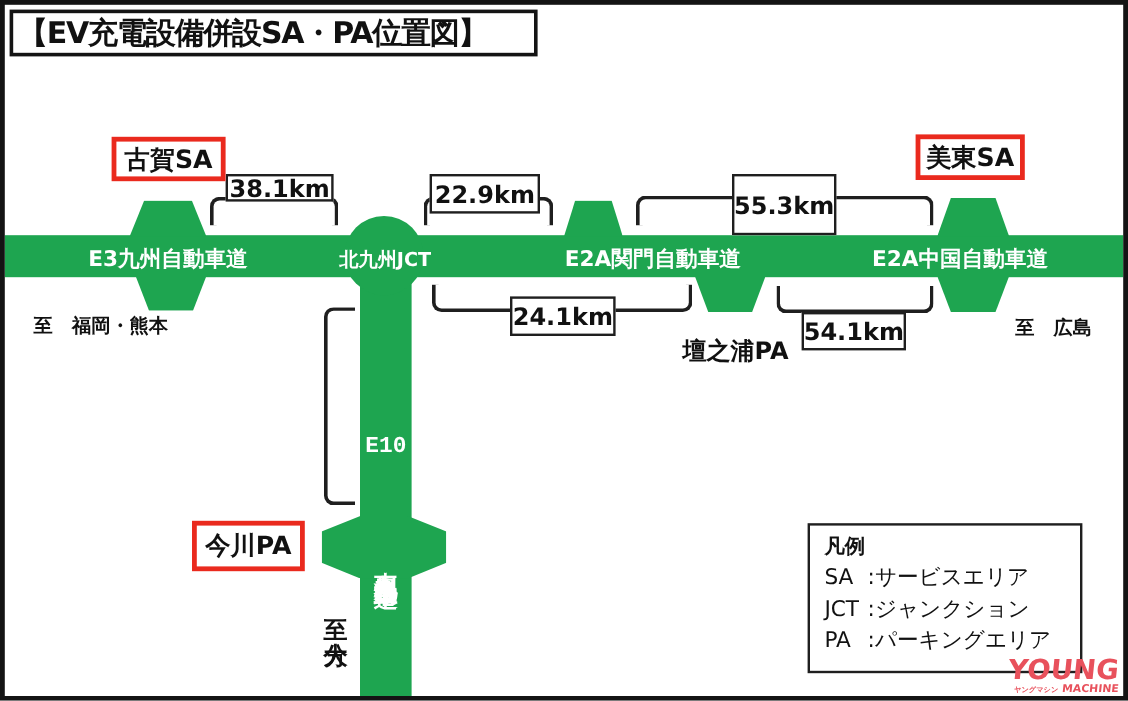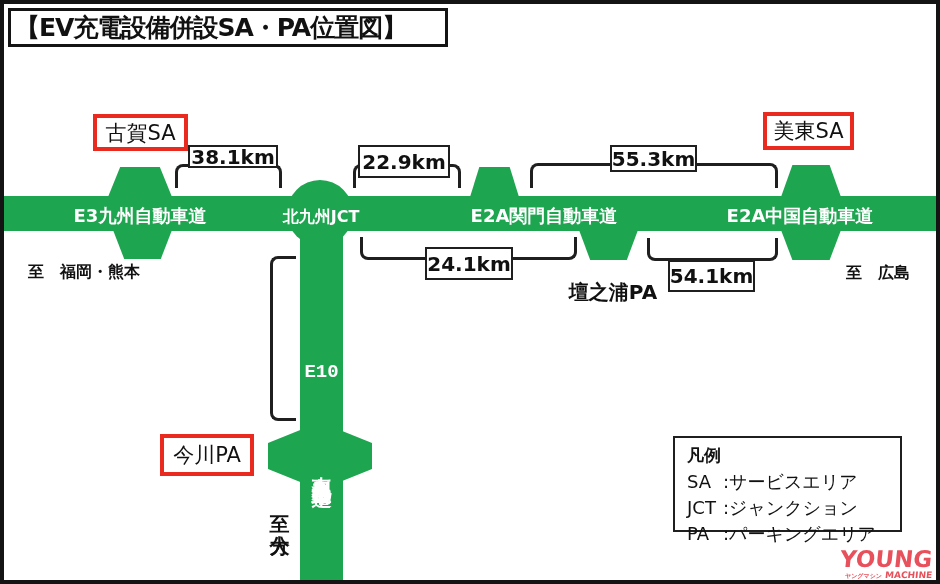--- a/index.html
+++ b/index.html
@@ -66,49 +66,49 @@
   .brk-541{left:647px;top:238px;width:131px;height:23px;}
   .brk-191{left:270px;top:256px;width:26px;height:165px;}
   
   .dist-box{
     background:#fff;border:2.5px solid var(--line-black);z-index:3;
     display:flex;align-items:center;justify-content:center;
     font-size:20px;font-weight:bold;color:#111;white-space:nowrap;
   }
   .d-381{left:188px;top:145px;width:90px;height:23px;}
   .d-229{left:358px;top:145px;width:92px;height:33px;}
-  .d-553{left:610px;top:145px;width:87px;height:27px;}
+  .d-553{left:610px;top:145px;width:87px;height:51px;}
   .d-241{left:425px;top:247px;width:88px;height:33px;}
   .d-541{left:668px;top:260px;width:87px;height:32px;}
   .d-191{left:203px;top:328px;width:90px;height:34px;}
   
   .red-box{
     background:#fff;border:4px solid var(--box-red);z-index:4;
     display:flex;align-items:center;justify-content:center;
-    font-size:21px;font-weight:normal;color:#111;white-space:nowrap;
+    font-size:21px;font-weight:bold;color:#111;white-space:nowrap;
   }
   .rb-koga{left:93px;top:114px;width:95px;height:37px;}
   .rb-mito{left:763px;top:112px;width:91px;height:38px;}
   .rb-imagawa{left:160px;top:434px;width:94px;height:42px;text-align:center;}
   
   .sta-label{font-size:20px;font-weight:bold;color:#111;text-align:center;z-index:3;white-space:nowrap;}
   .sl-mekari{left:444px;top:116px;width:110px;}
   .sl-dannoura{left:555px;top:279px;width:116px;}
   
   .dir-label{font-size:16px;font-weight:bold;color:#111;z-index:3;white-space:nowrap;}
   .dir-west{left:28px;top:262px;}
   .dir-east{left:846px;top:263px;}
   .dir-south{
     left:267px;top:500px;height:80px;width:24px;
     writing-mode:vertical-rl;text-orientation:upright;
     font-size:20px;line-height:22px;
   }
   
   .legend{
-    left:673px;top:436px;width:229px;height:96px;background:#fff;
+    left:673px;top:436px;width:229px;height:125px;background:#fff;
     border:2.5px solid var(--line-black);z-index:3;padding:6px 12px 4px 12px;
     color:#111;
   }
   .legend-title{font-size:17px;font-weight:bold;margin-bottom:2px;}
   .legend-row{display:flex;font-size:18px;font-weight:normal;line-height:26px;white-space:nowrap;}
   .legend-abbr{width:36px;flex:none;}
   
   .logo{left:826px;top:548px;width:106px;text-align:right;z-index:5;line-height:1;}
   .logo-main{
     font-size:23px;font-weight:900;color:var(--logo-red);

